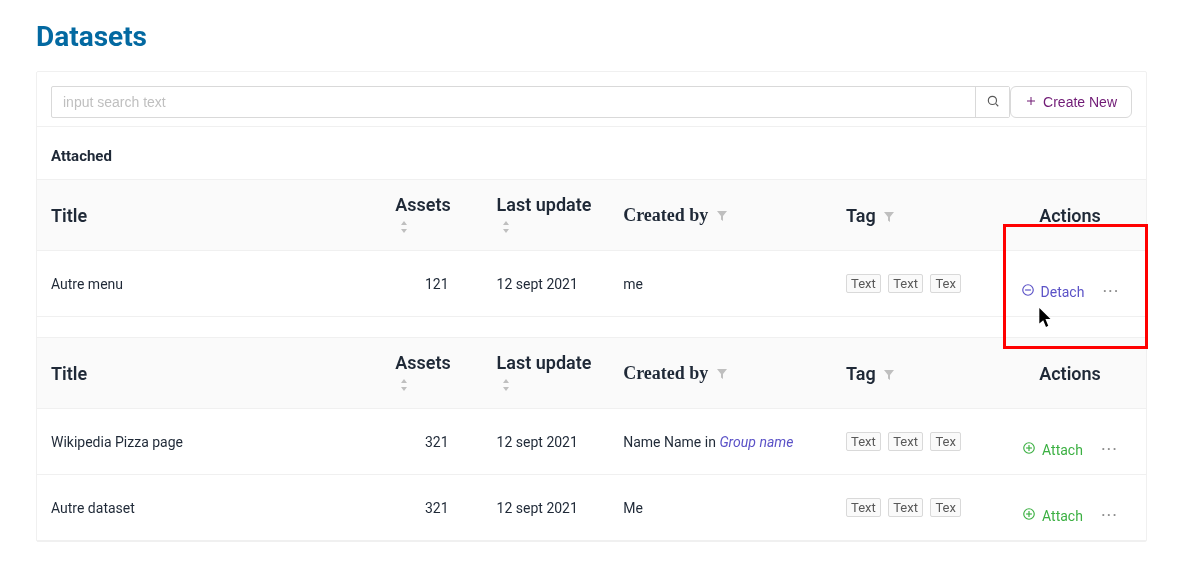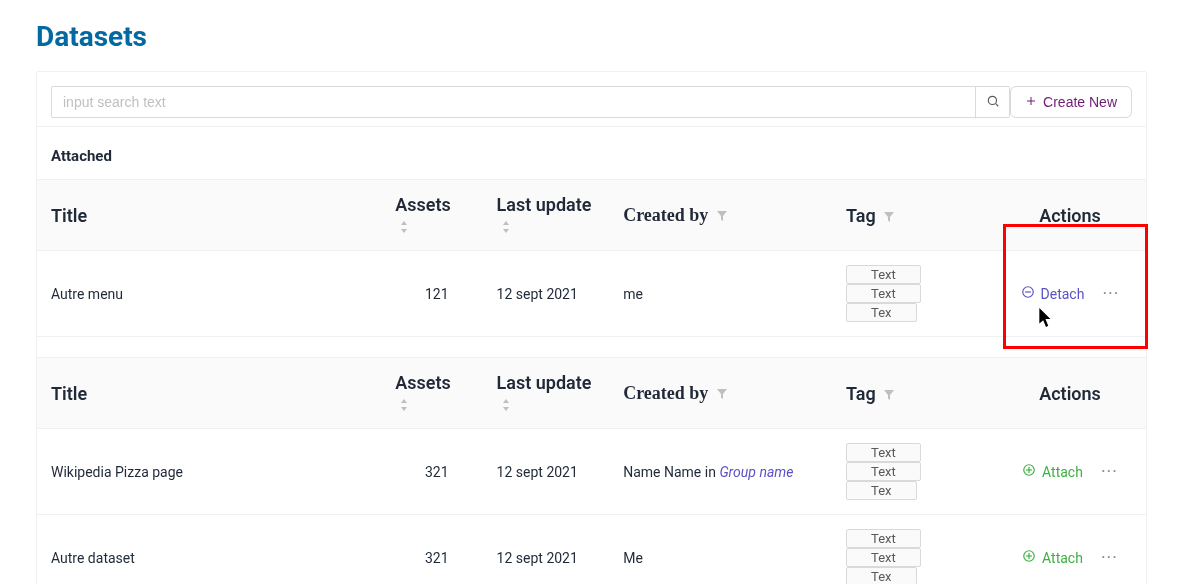--- a/index.html
+++ b/index.html
@@ -120,21 +120,21 @@
     vertical-align: middle;
     color: #bfbfbf;
     margin-left: 4px;
   }
   .tag-chip {
     display: inline-flex;
     align-items: center;
     border: 1px solid #d9d9d9;
     border-radius: 2px;
     background: #fafafa;
-    padding: 1px 24px;
+    padding: 1px 4px;
     font-size: 13px;
     color: #595959;
     margin-right: 4px;
   }
   .action-link {
     display: inline-flex;
     align-items: center;
     gap: 6px;
     cursor: pointer;
     font-size: 14px;
@@ -160,20 +160,21 @@
     position: absolute;
     width: 14px;
     height: 20px;
     pointer-events: none;
   }
   .td-assets { text-align: right; padding-right: 34px !important; }
   .actions-cell {
     display:flex;
     align-items:center;
     justify-content:center;
+    margin-top:16px;
   }
 </style>
 </head>
 <body>
 
 <div class="page">
   <h1 class="page-title">Datasets</h1>
 
   <div class="card-outer">
     <div class="toolbar">

